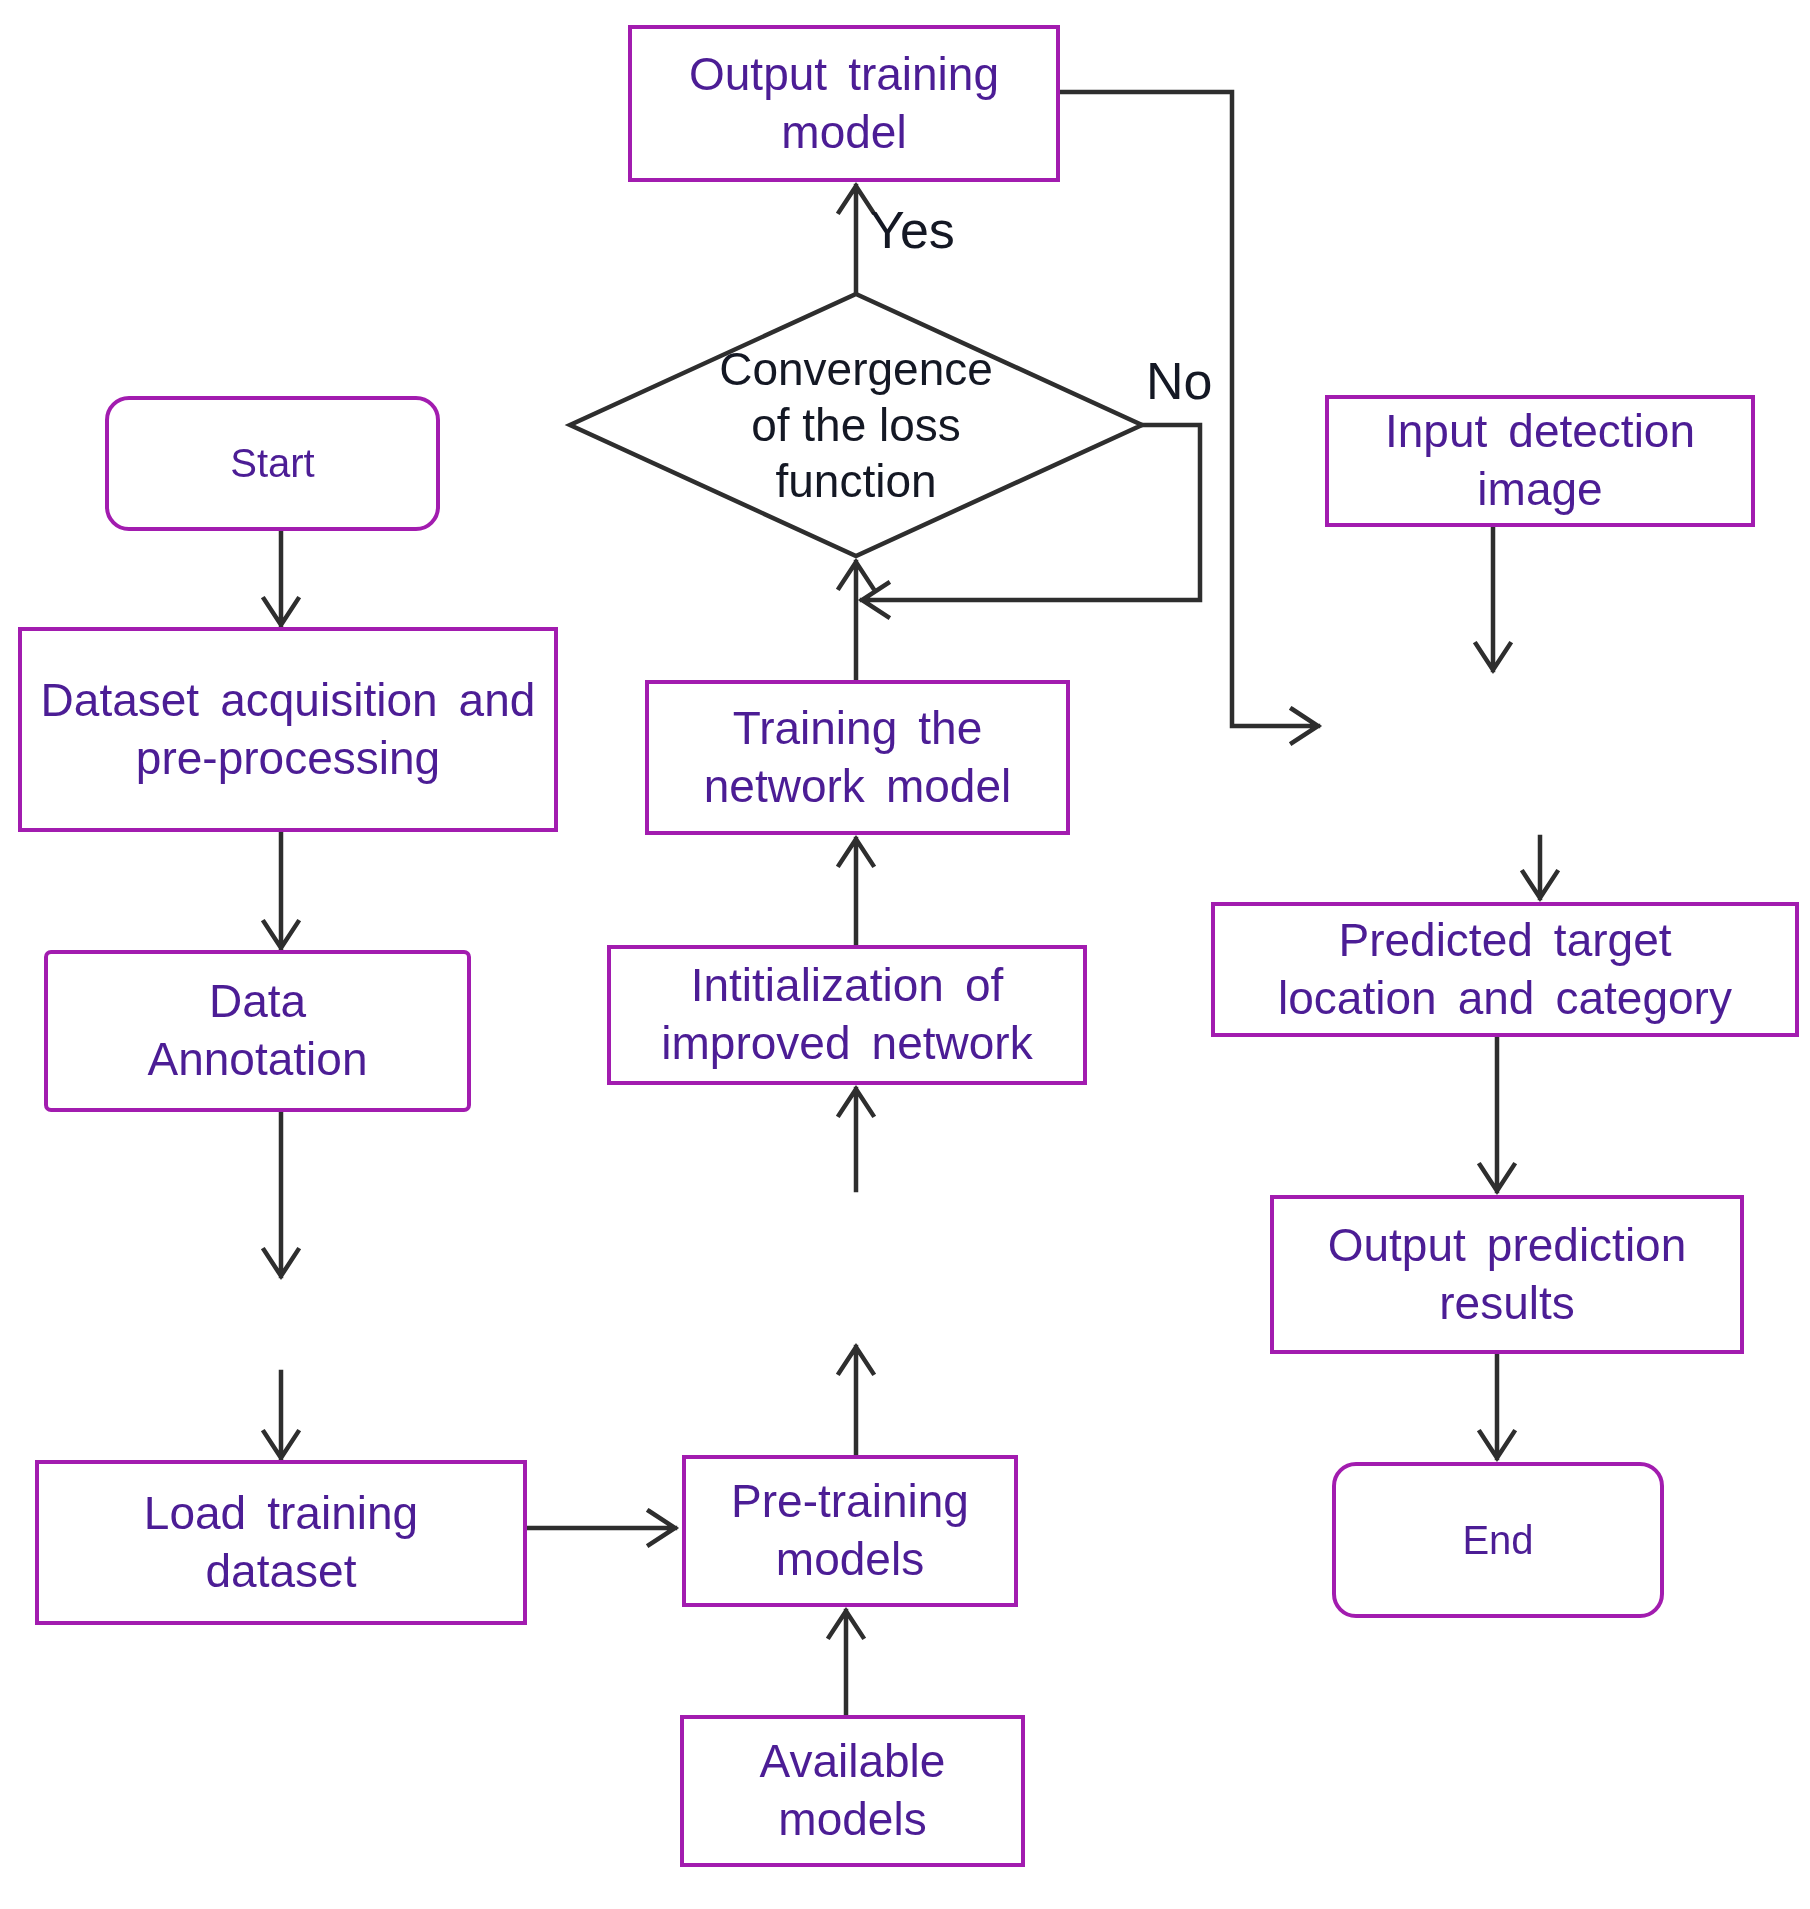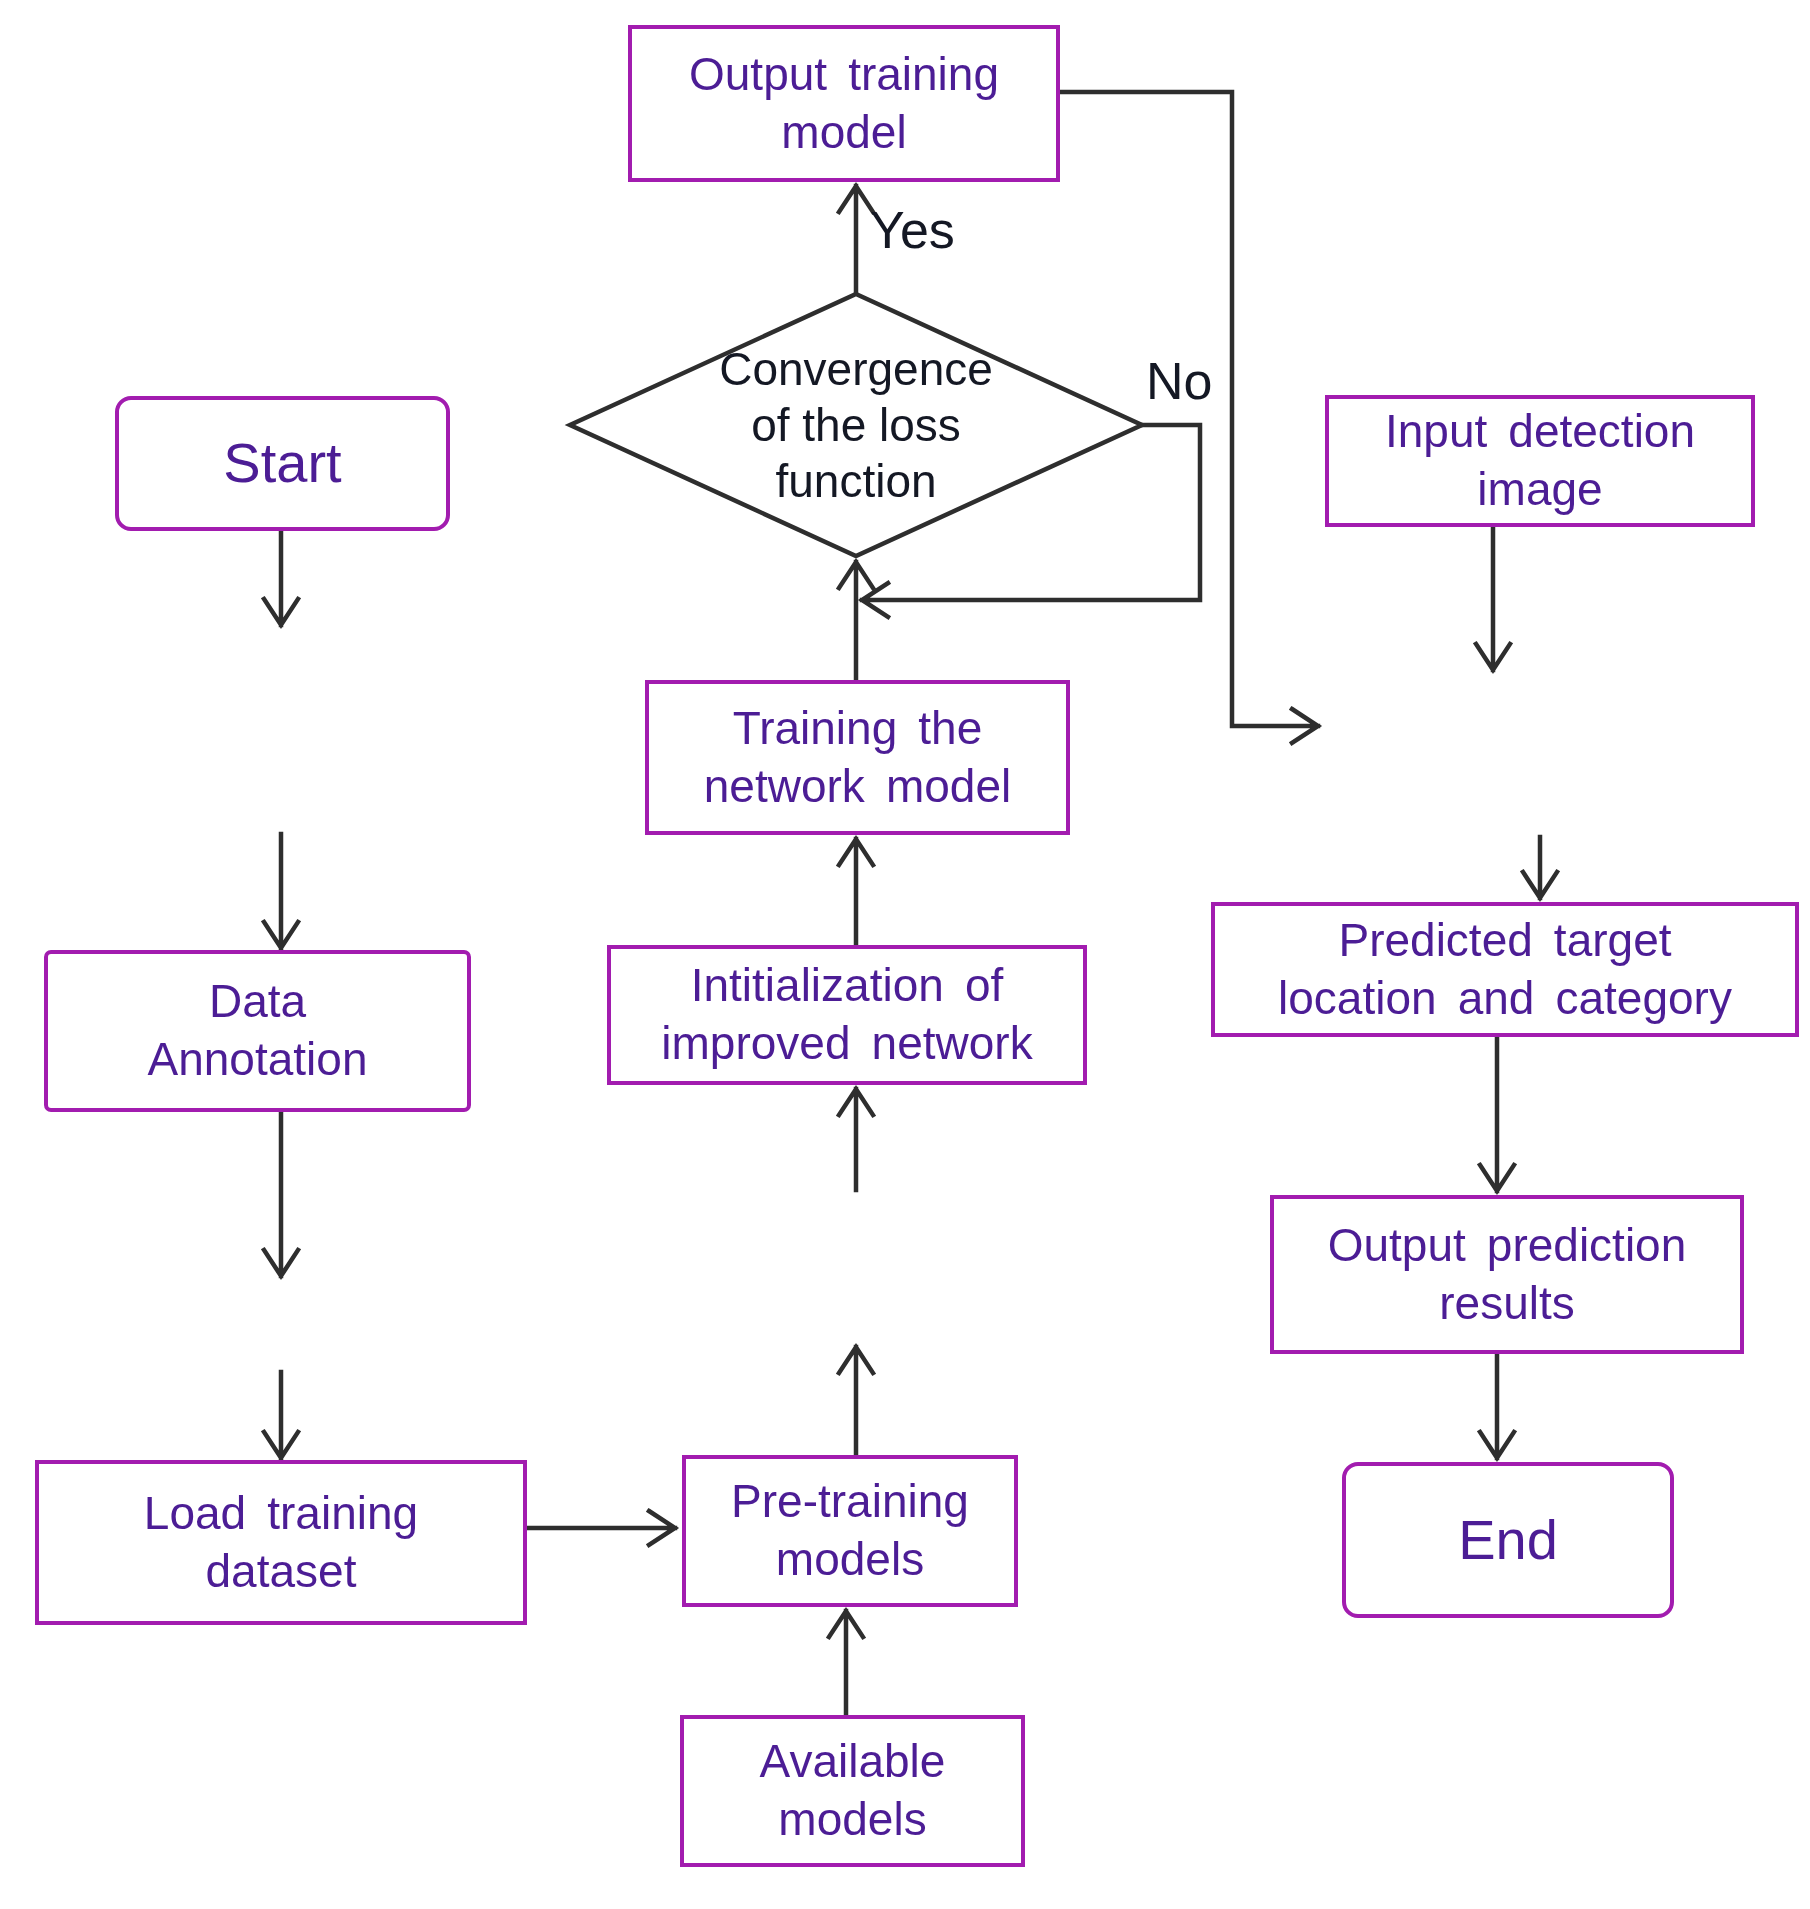--- a/index.html
+++ b/index.html
@@ -25,23 +25,22 @@
     align-items: center;
     justify-content: center;
     text-align: center;
     color: #4c1d95;
     font-size: 46px;
     line-height: 1.26;
     white-space: pre-line;
     word-spacing: 0.18em;
   }
   .terminator {
-    border-radius: 16px;
-    font-size: 56px;
-    margin-left: 10px;
+    border-radius: 24px;
+    font-size: 40px;
   }
   .diamond-label {
     position: absolute;
     border: none;
     background: transparent;
     display: flex;
     align-items: center;
     justify-content: center;
     text-align: center;
     color: #141824;
@@ -88,20 +87,22 @@
       <path d="M1540,837 V898 M1523,872 L1540,898 L1557,872"></path>
       <path d="M1497,1039 V1191 M1480,1165 L1497,1191 L1514,1165"></path>
       <path d="M1497,1356 V1458 M1480,1432 L1497,1458 L1514,1432"></path>
 
       <polygon points="856,294 1142,425 856,556 570,425" fill="#ffffff"></polygon>
     </g>
   </svg>
 
   <div class="node terminator" style="left:105px; top:396px; width:335px; height:135px;">Start</div>
 
+  <div class="node" style="left:18px; top:627px; width:540px; height:205px;">Dataset acquisition and
+pre-processing</div>
 
   <div class="node" style="left:44px; top:950px; width:427px; height:162px;border-radius:7px;">Data
 Annotation</div>
 
 
   <div class="node" style="left:35px; top:1460px; width:492px; height:165px;">Load training
 dataset</div>
 
   <div class="node" style="left:628px; top:25px; width:432px; height:157px;">Output training
 model</div>

